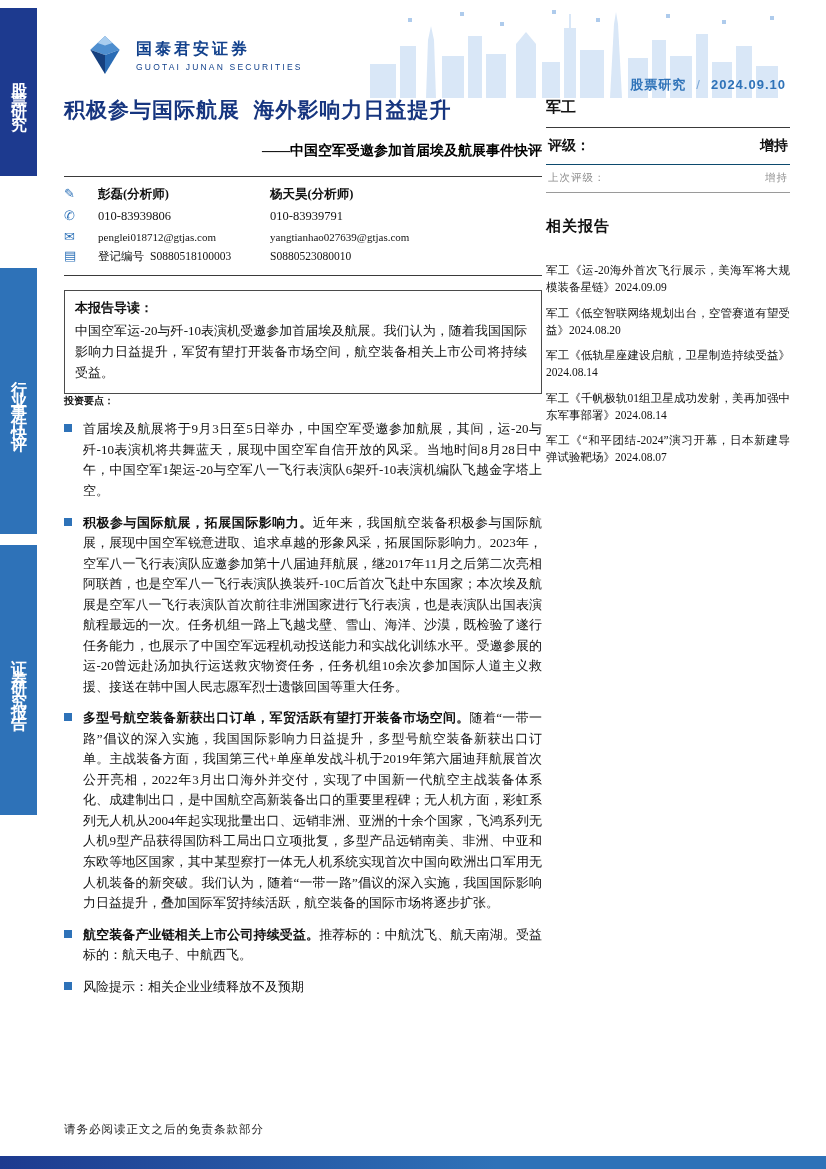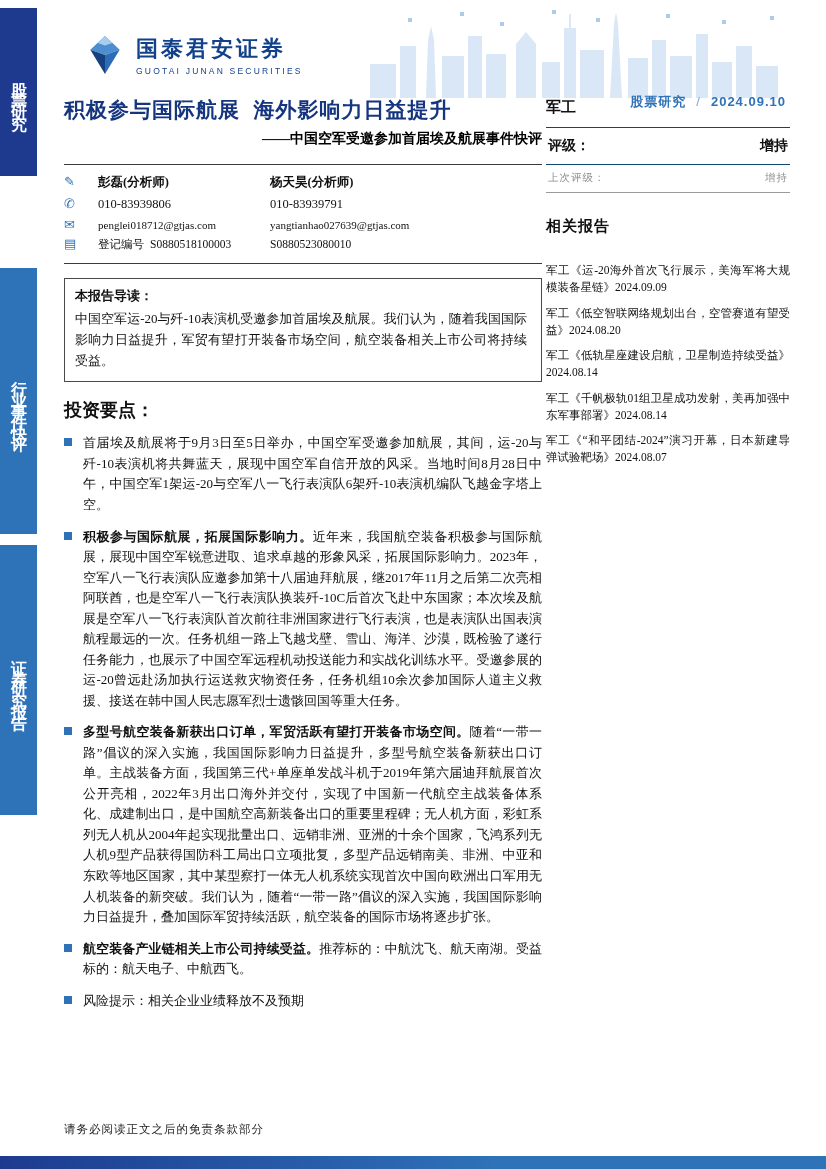--- a/index.html
+++ b/index.html
@@ -22,54 +22,54 @@
   .sb2 { top:268px; height:266px; background:#2e72b8; }
   .sb3 { top:545px; height:270px; background:#2e72b8; }
   .bottom-bar {
     position:absolute; left:0; right:0; bottom:0; height:13px;
     background:linear-gradient(90deg,#1d3a8f 0%, #2e72b8 60%);
   }
   
   .skyline { position:absolute; top:6px; right:36px; width:420px; height:92px; z-index:0; }
   .logo { position:absolute; left:84px; top:34px; display:flex; align-items:center; gap:10px; z-index:1; }
   .logo-text .cn {
-    font-size:22px; font-weight:bold; color:#12418c; letter-spacing:3px;
+    font-size:16px; font-weight:bold; color:#12418c; letter-spacing:3px;
     font-family:Liberation Serif, serif;
   }
   .logo-text .en {
     font-size:8.5px; color:#12418c; letter-spacing:2.2px; margin-top:2px;
     font-family:"Liberation Sans", sans-serif;
   }
   .header-meta {
-    position:absolute; right:40px; top:93px; z-index:1;
+    position:absolute; right:40px; top:76px; z-index:1;
     font-size:13px; font-weight:bold; color:#2e72b8;
     font-family:"Liberation Sans", sans-serif; letter-spacing:1px;
   }
   .header-meta .sep { padding:0 10px; font-weight:normal; color:#7aa7d6; }
   
   .main-col { position:absolute; left:64px; top:96px; width:478px; }
   .title {
     margin:0; font-size:21px; font-weight:bold; color:#16357f; letter-spacing:1px;
     font-family:Liberation Mono, monospace;
   }
-  .subtitle { text-align:right; font-weight:bold; font-size:14px; margin-top:6px; color:#000; }
+  .subtitle { text-align:right; font-weight:bold; font-size:14px; margin-top:18px; color:#000; }
   .analyst-table {
     margin-top:16px; border-top:1px solid #3a3a3a; border-bottom:1px solid #3a3a3a;
     padding:6px 0 8px 0;
   }
   .arow { display:grid; grid-template-columns:34px 172px 1fr; align-items:baseline; padding:3px 0; font-size:12.5px; }
   .aicon { color:#2e72b8; font-size:13px; line-height:1; }
   .arow.names span.acell { font-weight:bold; }
   .arow.emails { font-size:11px; }
   .arow.ids { font-size:11.5px; }
   .arow.ids .idlabel { margin-right:6px; }
   .lead-box { margin-top:14px; border:1px solid #4a4a4a; padding:8px 14px 10px 10px; }
   .lead-heading { font-weight:bold; font-size:13px; }
   .lead-text { font-weight:normal; font-size:13px; line-height:1.6; margin-top:4px; text-align:justify; }
-  .points-heading { margin-top:16px; font-weight:bold; font-size:18px; }
+  .points-heading { margin-top:0; font-weight:bold; font-size:10px; }
   .point { display:flex; gap:11px; margin-top:11px; }
   .psq { width:8px; height:8px; background:#2e72b8; margin-top:5px; flex:none; }
   .ptext { margin:0; font-size:13px; line-height:1.58; text-align:justify; }
   .ptext .plead { font-weight:bold; }
   
   .side-col { position:absolute; left:546px; top:98px; width:244px; }
   .industry {
     text-align:left; font-weight:bold; font-size:15px; padding-bottom:10px;
     border-bottom:1px solid #3a3a3a;
   }

